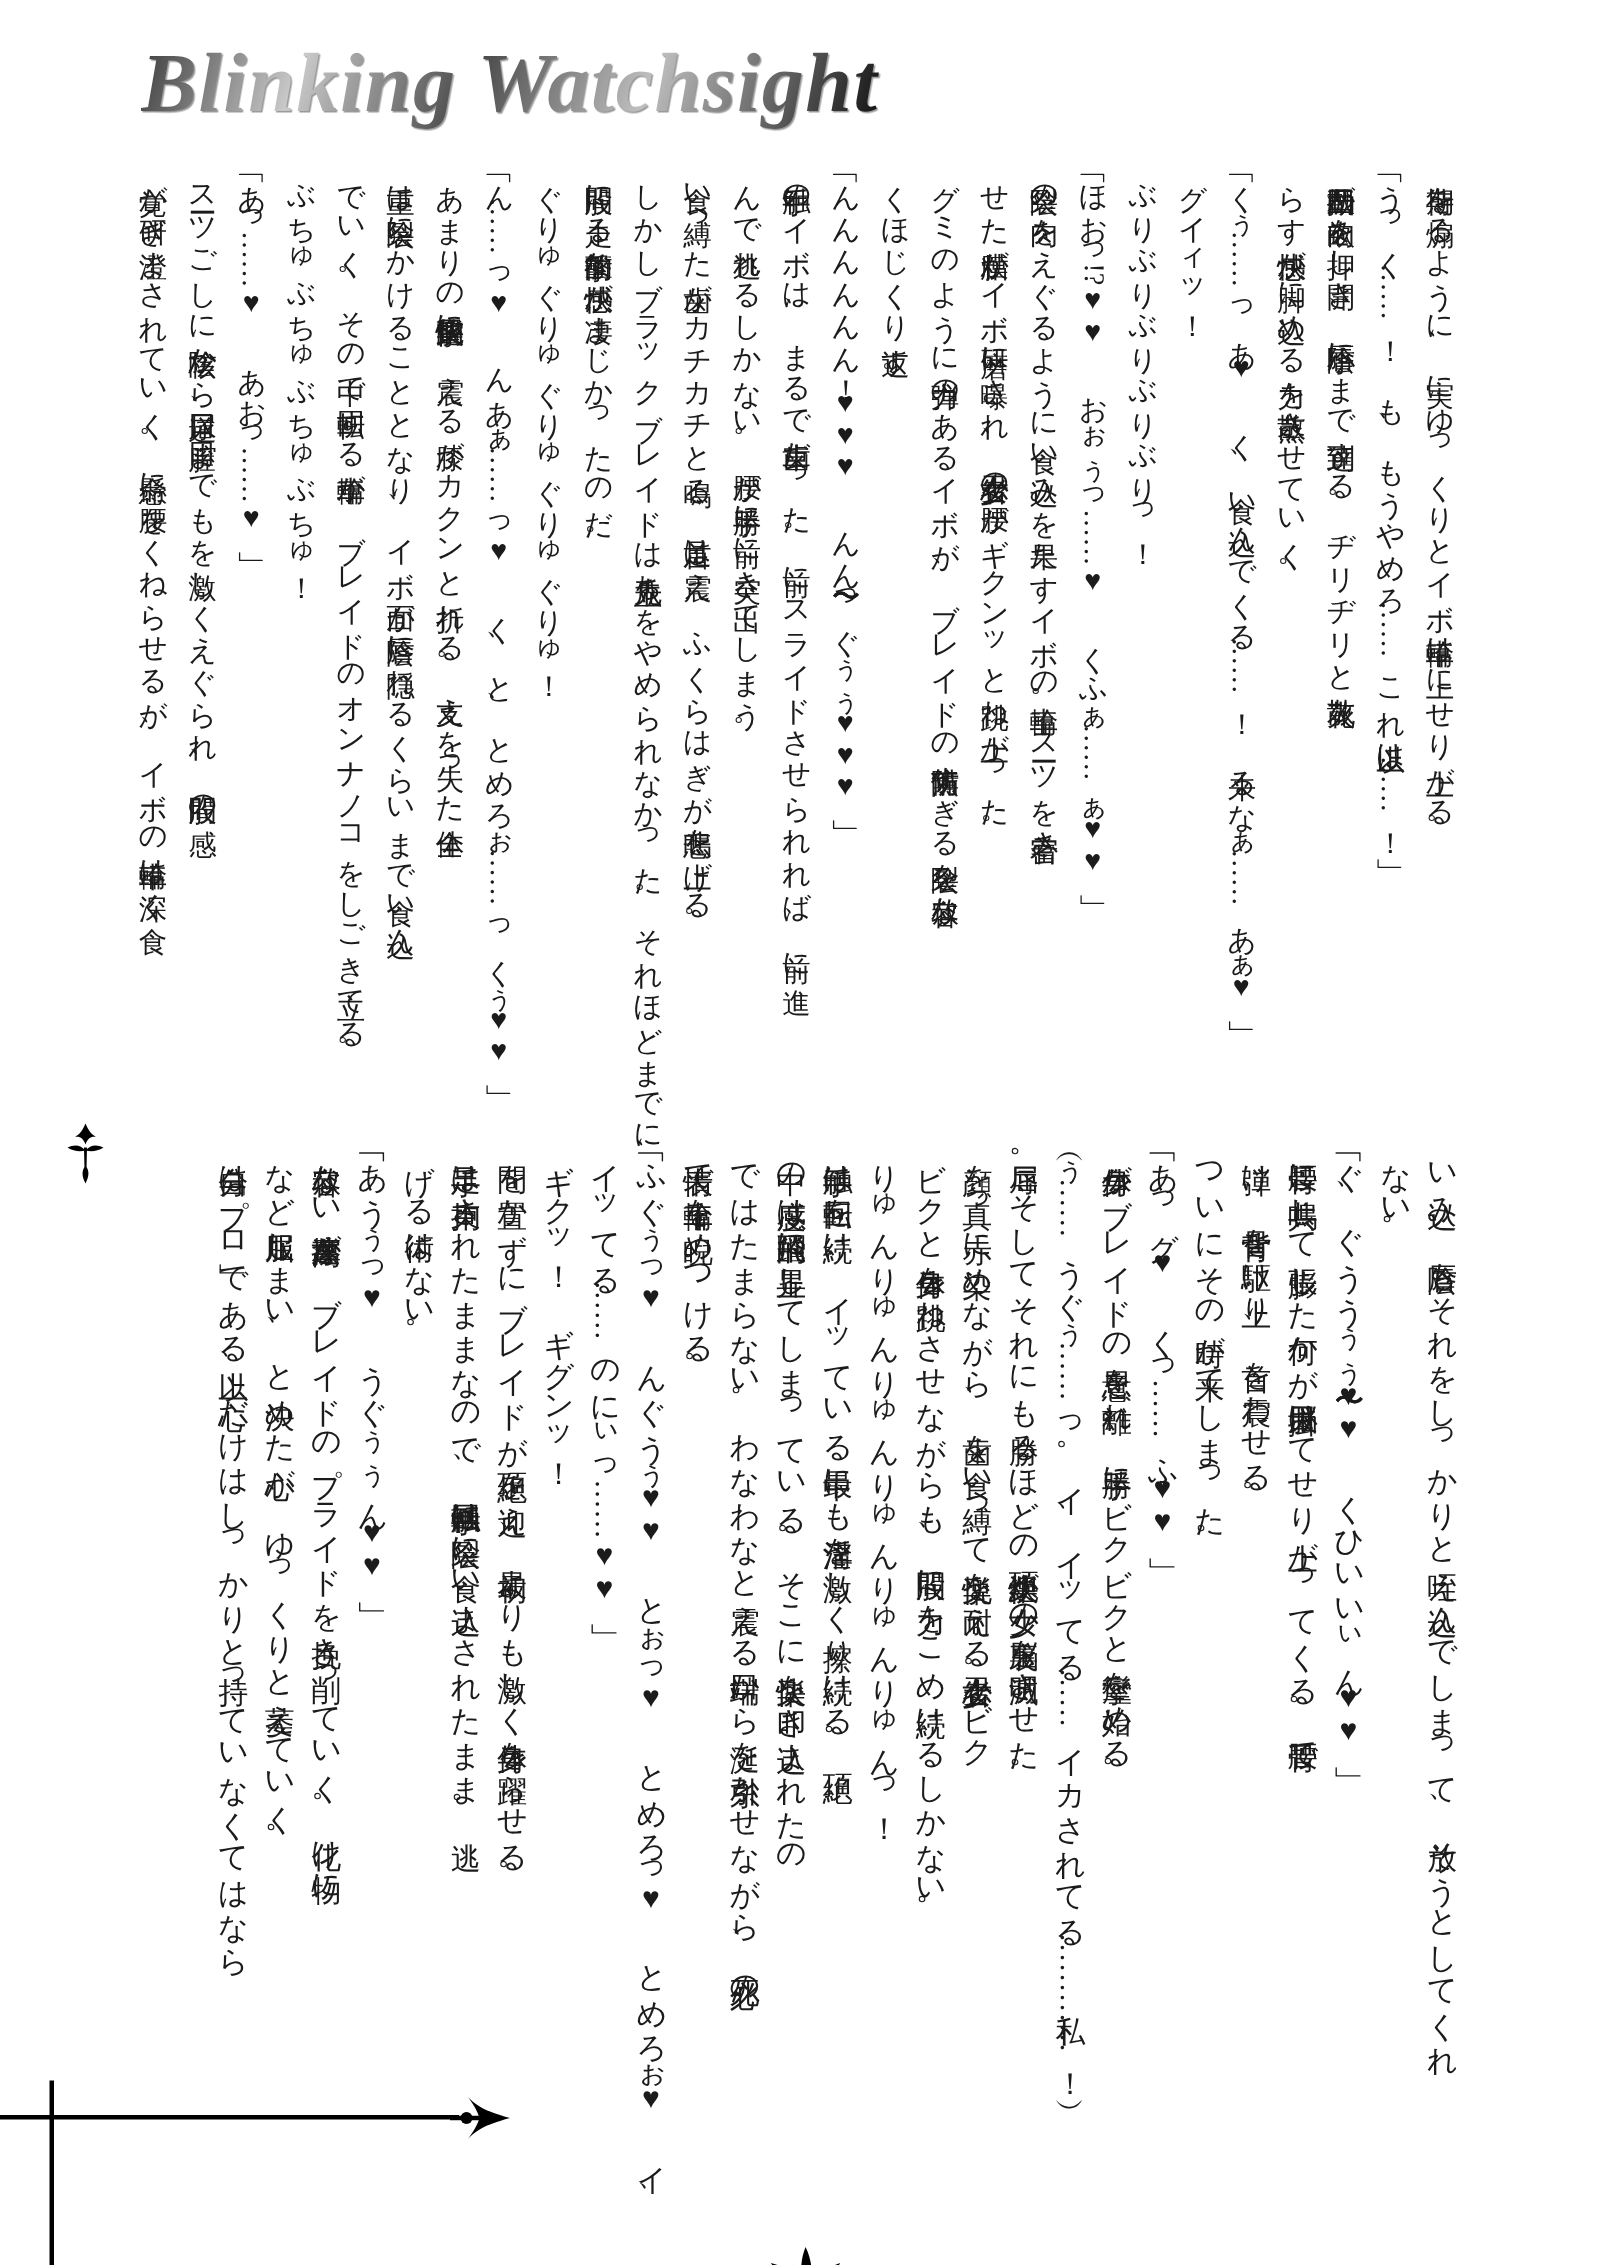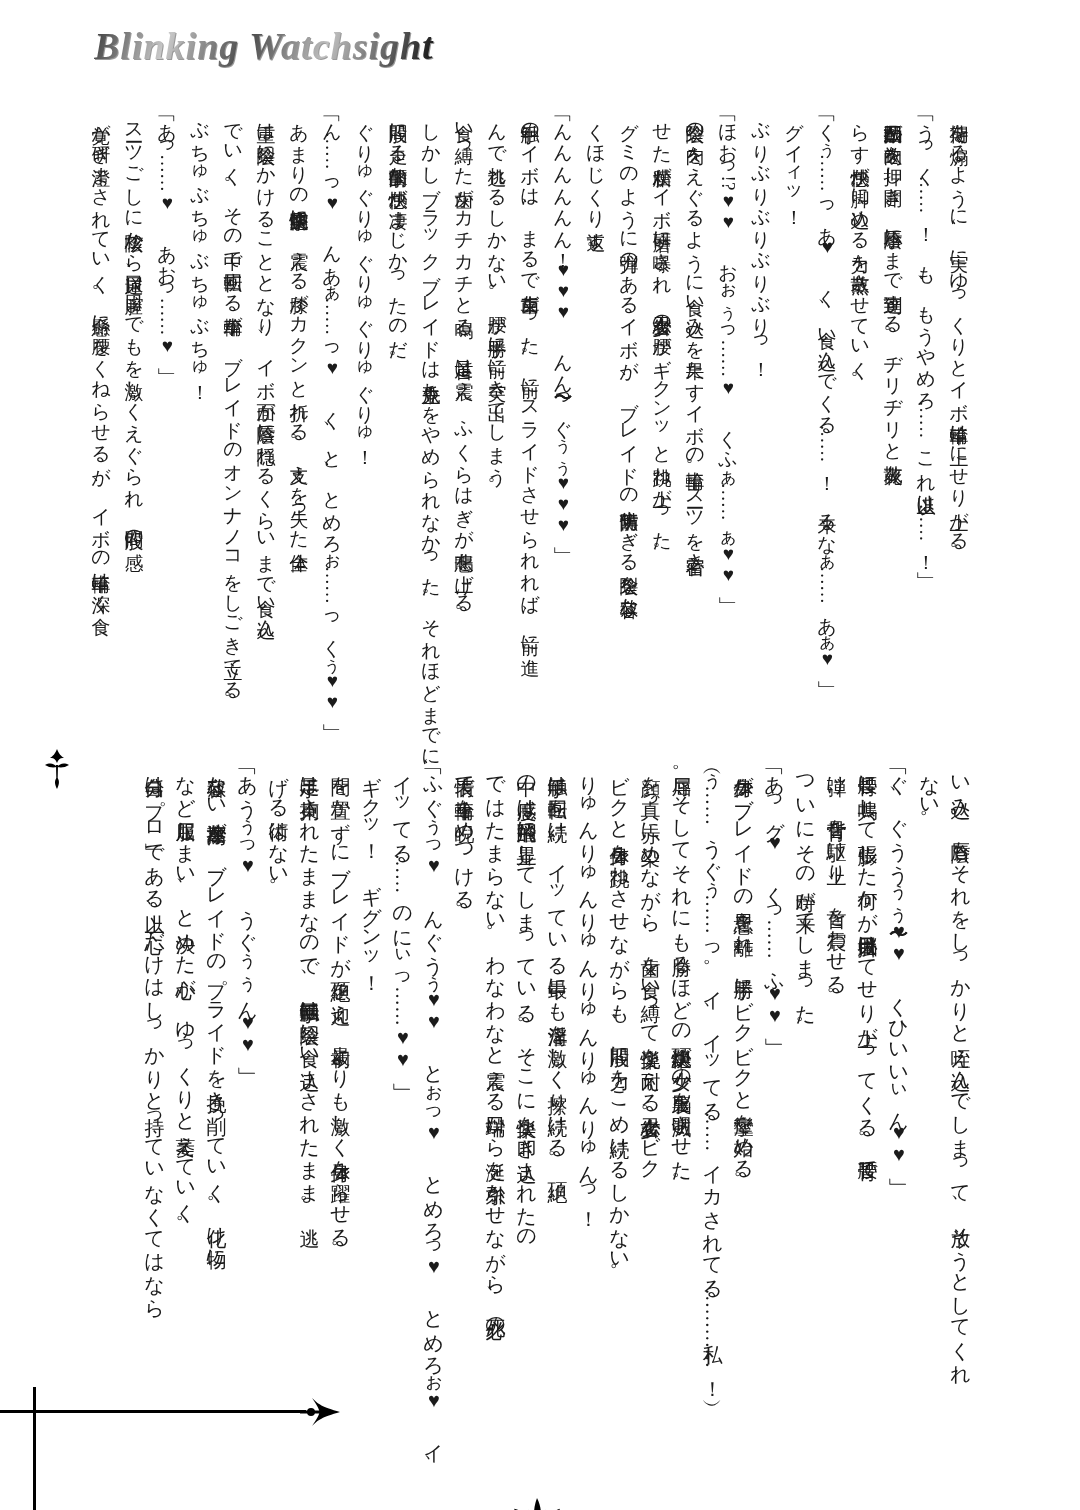--- a/index.html
+++ b/index.html
@@ -8,21 +8,21 @@
     width:1080px;height:1510px;
     background:#ffffff;
     overflow:hidden;
     font-family:"Liberation Serif","DejaVu Serif",serif;
     color:#1b1b1b;
   }
   .title{
     position:absolute;left:94px;top:24px;
     font-family:"Liberation Serif","DejaVu Serif",serif;
     font-style:italic;font-weight:bold;
-    font-size:38px;letter-spacing:1px;
+    font-size:56px;letter-spacing:1px;
     background:linear-gradient(110deg,#3a3a3a 0%,#c9c9c9 22%,#4a4a4a 45%,#bfbfbf 68%,#101010 100%);
     -webkit-background-clip:text;background-clip:text;
     color:transparent;
     text-shadow:0 0 0 rgba(0,0,0,0);
     filter:drop-shadow(1px 1px 0px #9a9a9a);
     white-space:nowrap;
   }
   .vband{
     position:absolute;right:104px;
     writing-mode:vertical-rl;

